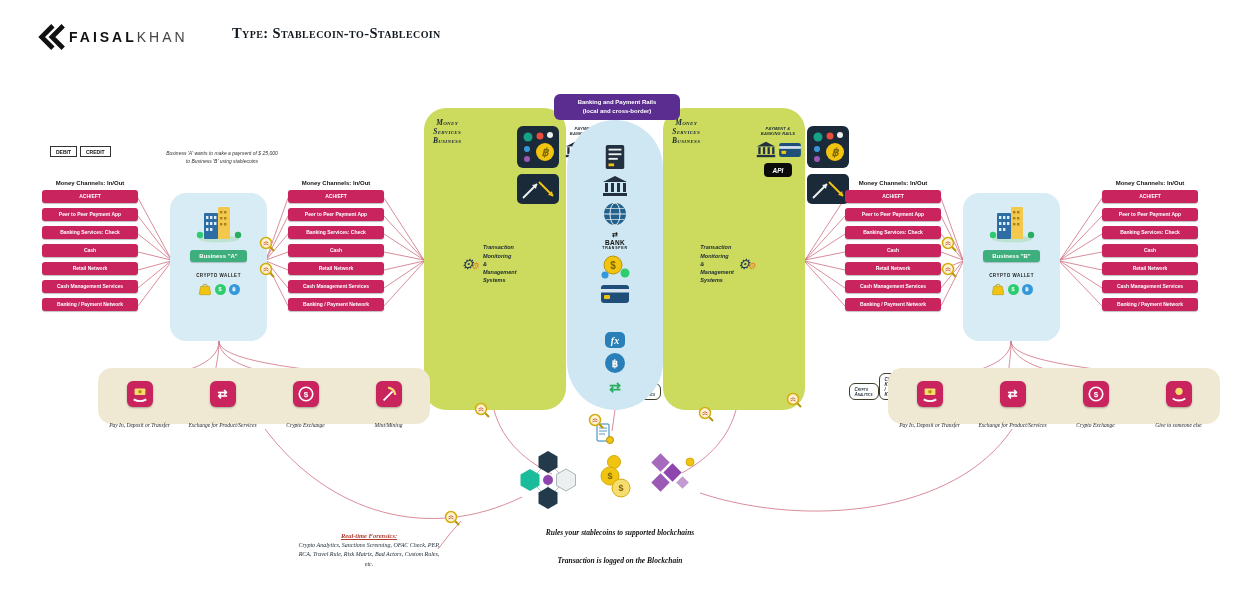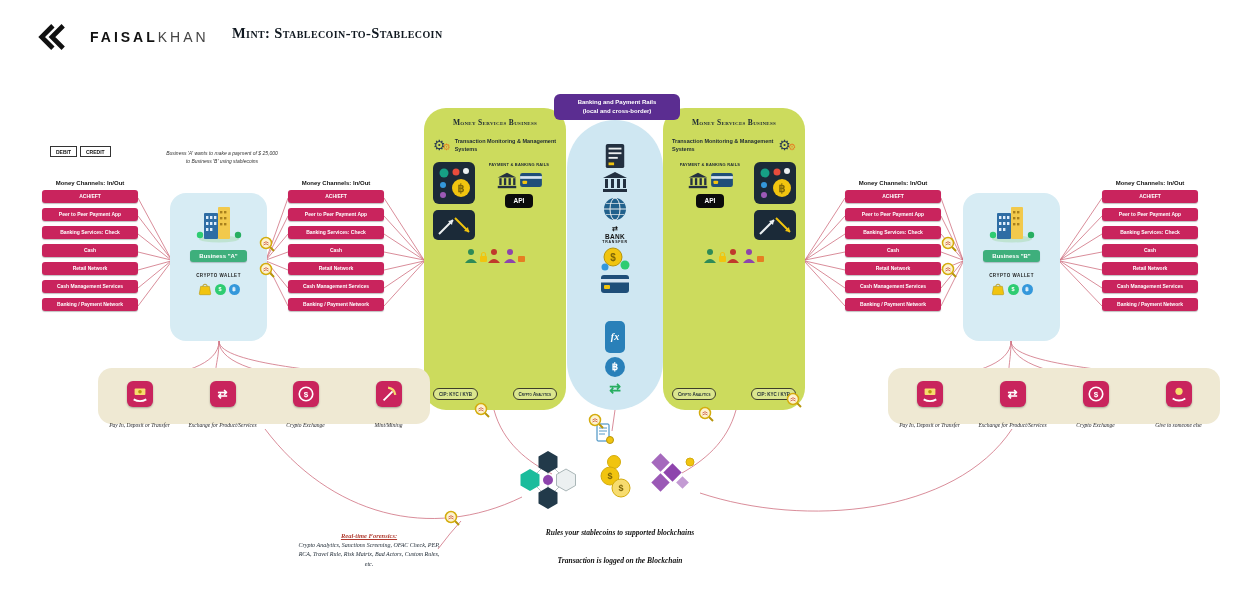--- a/index.html
+++ b/index.html
@@ -2,21 +2,21 @@
 <html><head>
 <meta charset="utf-8">
 <style>
   html,body{margin:0;padding:0;background:#fff;}
   .canvas{position:relative;width:1242px;height:602px;background:#ffffff;overflow:hidden;
           font-family:"Liberation Sans",sans-serif;}
   .overlay{position:absolute;left:0;top:0;z-index:0;}
   .overlay path{fill:none;stroke:#cf7080;stroke-width:0.8;}
 
   
-  .brand{position:absolute;left:36px;top:22px;display:flex;align-items:center;gap:24px;z-index:2;}
+  .brand{position:absolute;left:36px;top:22px;display:flex;align-items:center;gap:3px;z-index:2;}
   .brand-text{font-size:14px;letter-spacing:3px;color:#111;}
   .brand-text b{font-weight:700;}
   .brand-text span{font-weight:300;color:#444;}
   .main-title{position:absolute;left:232px;top:24px;font-family:"Liberation Serif",serif;
               font-variant:small-caps;font-weight:700;font-size:14.5px;line-height:1.3;
               color:#101820;letter-spacing:.4px;z-index:2;}
 
   
   .legend{position:absolute;left:50px;top:146px;display:flex;gap:3px;z-index:2;}
   .legend-chip{font-size:5px;font-weight:700;border:1px solid #333;background:#fff;padding:1.5px 5px;color:#111;}
@@ -37,21 +37,21 @@
             border-radius:3px;box-shadow:0 1px 1px rgba(0,0,0,.2);}
   .wallet-label{margin-top:11px;font-size:4.5px;font-weight:700;letter-spacing:.5px;color:#222;}
   .wallet-icons{margin-top:4px;display:flex;align-items:center;gap:3px;}
   .coin{width:11px;height:11px;border-radius:50%;font-size:5.5px;font-weight:700;display:flex;
         align-items:center;justify-content:center;color:#fff;}
   .coin.green{background:#2ecc71;}
   .coin.blue{background:#3498db;}
 
   
   .msb-box{position:absolute;top:108px;width:142px;height:302px;background:#ccdb5d;border-radius:22px;
-           z-index:1;box-sizing:border-box;padding:10px 9px 10px;display:flex;flex-direction:column;}
+           z-index:1;box-sizing:border-box;padding:10px 9px 10px;display:flex;flex-direction:row;font-style:italic;}
   .msb-title{font-family:"Liberation Serif",serif;font-variant:small-caps;font-weight:700;font-size:7.5px;
              text-align:center;color:#1c2833;letter-spacing:.3px;}
   .msb-row1{display:flex;align-items:center;gap:4px;margin-top:10px;}
   .gears{line-height:1;white-space:nowrap;}
   .gears .g1{font-size:14px;color:#2c3e50;}
   .gears .g2{font-size:9px;color:#e67e22;margin-left:-3px;}
   .msb-mon{font-size:5.5px;font-weight:700;color:#1c2833;flex:1;line-height:1.5;}
   .msb-grid{display:flex;gap:6px;margin-top:8px;}
   .msb-colL{display:flex;flex-direction:column;gap:6px;}
   .msb-colR{display:flex;flex-direction:column;align-items:center;gap:5px;flex:1;}
@@ -69,21 +69,21 @@
   
   .rails-header{position:absolute;left:554px;top:94px;width:122px;background:#5b2d91;border-radius:6px;
                 color:#fff;font-size:6px;font-weight:700;text-align:center;padding:4px 2px;z-index:3;line-height:1.5;}
   .rails-col{position:absolute;left:567px;top:120px;width:96px;height:290px;background:#cfe7f2;
              border-radius:48px;z-index:2;display:flex;flex-direction:column;align-items:center;
              justify-content:space-evenly;padding:20px 0 10px;box-sizing:border-box;}
   .bank-transfer{text-align:center;color:#111;}
   .bt1{font-size:6.5px;font-weight:900;letter-spacing:.3px;}
   .bt2{font-size:3.5px;font-weight:700;letter-spacing:.8px;}
   .bt-arrow{font-size:7px;font-weight:700;color:#111;}
-  .fx-chip{width:20px;height:32px;background:#2980b9;border-radius:5px;color:#fff;font-style:italic;
+  .fx-chip{width:20px;height:16px;background:#2980b9;border-radius:5px;color:#fff;font-style:italic;
            font-weight:700;font-size:10px;display:flex;align-items:center;justify-content:center;
            font-family:"Liberation Serif",serif;margin-top:24px;}
   .crypto-coin{width:20px;height:20px;border-radius:50%;background:#2980b9;color:#fff;font-size:10px;
                font-weight:700;display:flex;align-items:center;justify-content:center;}
   .rail-arrows{font-size:14px;font-weight:700;color:#27ae60;}
 
   
   .bottom-box{position:absolute;top:368px;width:332px;height:56px;background:#efe9d3;border-radius:14px;
               z-index:1;display:flex;justify-content:space-around;align-items:flex-start;}
   .bb-item{display:flex;flex-direction:column;align-items:center;width:78px;}
@@ -170,21 +170,21 @@
   </svg>
 
   <div class="brand">
     <svg width="30" height="30" viewBox="0 0 32 32">
       <polyline points="18,4 6,16 18,28" fill="none" stroke="#111" stroke-width="5"></polyline>
       <polyline points="29,4 17,16 29,28" fill="none" stroke="#111" stroke-width="5"></polyline>
     </svg>
     <div class="brand-text"><b>FAISAL</b><span>KHAN</span></div>
   </div>
   <div class="main-title">
-    <div>Mint: Stablecoin-to-Stablecoin</div>
+    <div>Type: Stablecoin-to-Stablecoin</div>
   </div>
 
   <div class="legend">
     <div class="legend-chip">DEBIT</div>
     <div class="legend-chip">CREDIT</div>
   </div>
 
   <div class="chan-col" style="left:42px">
     <div class="chan-title">Money Channels: In/Out</div>
     <div>

